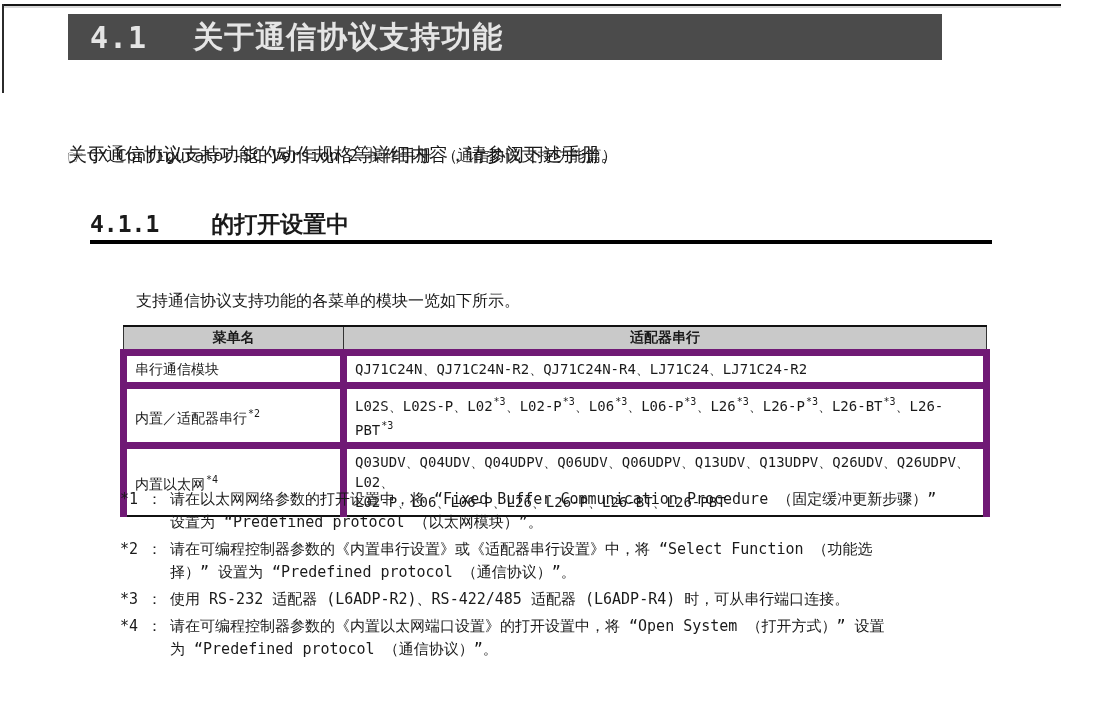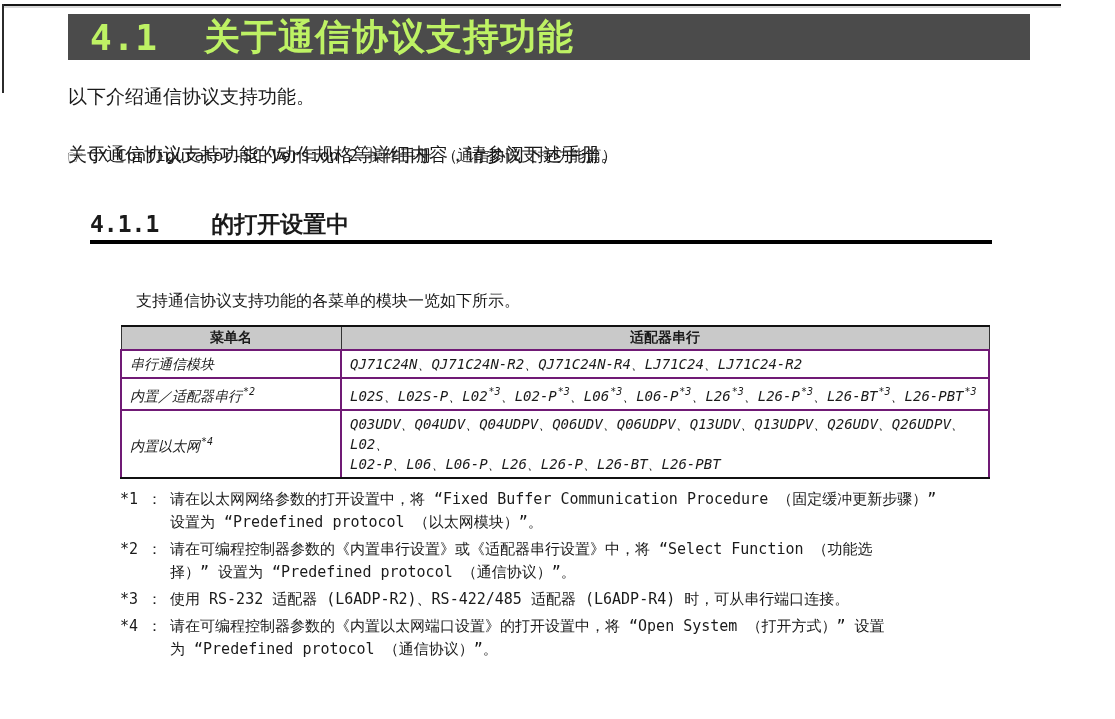--- a/index.html
+++ b/index.html
@@ -5,23 +5,23 @@
   html,body{margin:0;padding:0;background:#f4f4f4;}
   .page{
     position:relative;width:1115px;height:719px;background:#ffffff;
     font-family:"DejaVu Sans Mono","Liberation Mono",monospace;
     color:#1a1a1a;overflow:hidden;
   }
   .top-border{position:absolute;left:2px;top:4px;width:1059px;height:2px;background:#161616;box-shadow:0 2px 0 #d9d9d9;}
   .left-border{position:absolute;left:2px;top:4px;width:2px;height:89px;background:#2b2b2b;}
 
   .header-bar{
-    position:absolute;left:68px;top:14px;width:962px;height:46px;
-    background:#4b4b4b;color:#bef264;display:flex;align-items:center;
-    font-weight:bold;font-size:36px;letter-spacing:1px;
+    position:absolute;left:68px;top:14px;width:874px;height:46px;
+    background:#4b4b4b;color:#e5e5e5;display:flex;align-items:center;
+    font-weight:bold;font-size:30px;letter-spacing:1px;
   }
   .header-bar .num{margin-left:22px;}
   .header-bar .title{margin-left:46px;}
 
   .intro{position:absolute;left:68px;top:82px;font-size:19px;line-height:29px;white-space:pre-wrap;}
 
   .ref-line{position:absolute;left:68px;top:146px;display:flex;align-items:center;font-size:16px;}
   .ref-icon{font-size:24px;line-height:20px;margin-right:6px;color:#222;}
 
   .subsection{
@@ -37,21 +37,21 @@
   table.modules{
     position:absolute;left:120px;top:325px;width:870px;
     border-collapse:collapse;font-size:14px;table-layout:fixed;
   }
   table.modules col.c1{width:220px;}
   table.modules th{
     background:#c9c9c9;border:1px solid #333;border-top:2px solid #111;
     font-weight:bold;font-size:14px;text-align:center;padding:2px 3px;height:18px;
   }
   table.modules td{
-    border:2px solid #701a75;padding:3px 8px;vertical-align:middle;line-height:20px;font-style:italic;
+    border:7px solid #701a75;padding:3px 8px;vertical-align:middle;line-height:20px;
   }
   table.modules td.models{white-space:pre-wrap;}
   table.modules tr:last-child td{border-bottom:2px solid #111;}
   table.modules sup{font-size:10px;margin-left:1px;}
 
   .footnotes{position:absolute;left:120px;top:488px;width:875px;font-size:15px;line-height:23px;}
   .fn{display:flex;margin-bottom:4px;}
   .fn-label{width:50px;flex:none;}
   .fn-text{flex:1;white-space:pre-wrap;}
 </style>
@@ -61,21 +61,21 @@
 <div class="page">
 
   <div class="top-border"></div>
   <div class="left-border"></div>
 
   <div class="header-bar">
     <span class="num">4.1</span>
     <span class="title">关于通信协议支持功能</span>
   </div>
 
-  <div class="intro"><span>以下介绍通信协议支持功能。</span><br>
+  <div class="intro"><br>
 <span>关于通信协议支持功能的动作规格等详细内容，请参阅下述手册。</span></div>
 
   <div class="ref-line">
     <span class="ref-icon">☞</span>
     <span>GX Configurator-SC Version 2 操作手册 （通信协议支持功能篇）</span>
   </div>
 
   <div class="subsection">
     <span class="num">4.1.1</span>
     <span class="title">的打开设置中</span>

